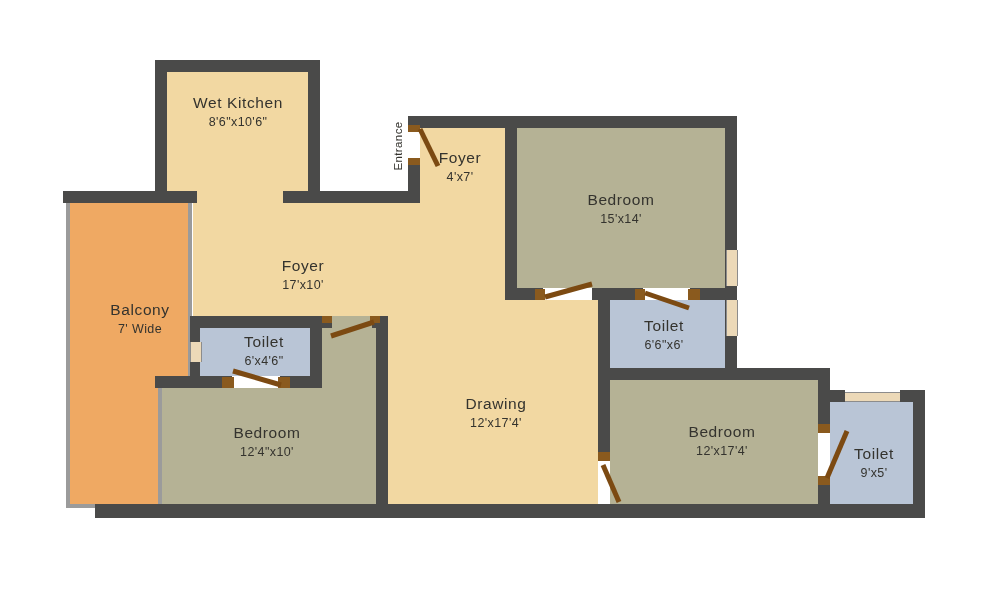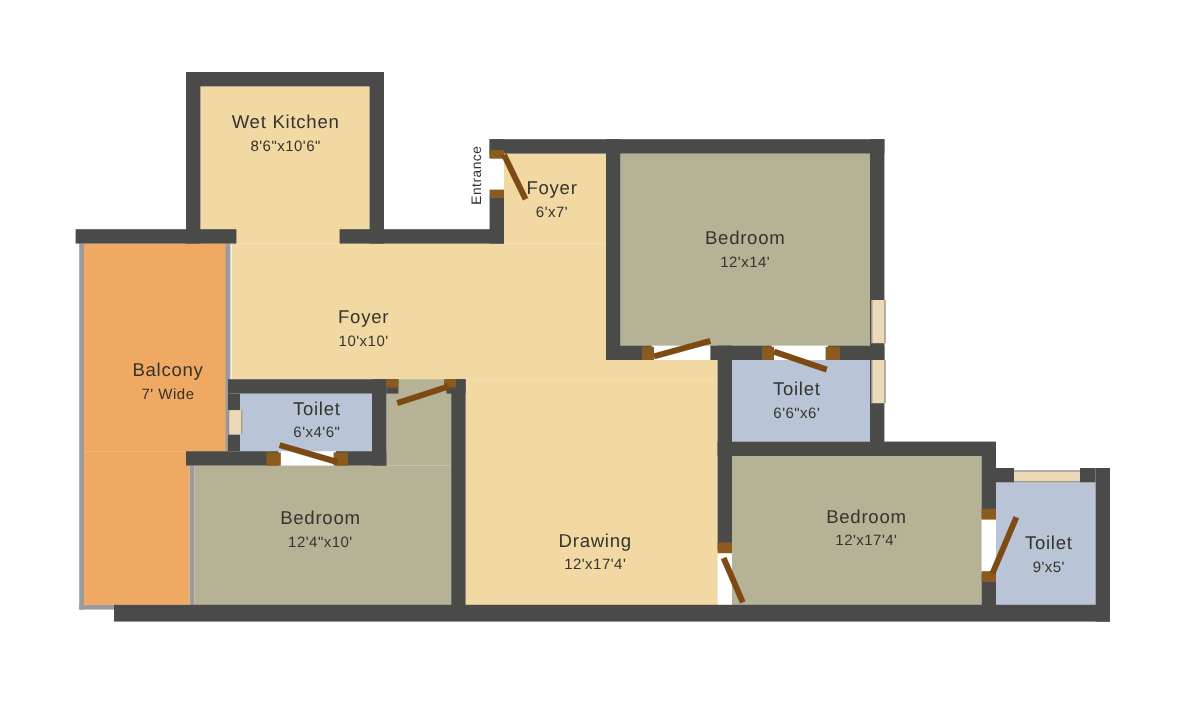--- a/index.html
+++ b/index.html
@@ -116,43 +116,43 @@
     <line x1="603" y1="465" x2="619" y2="502" stroke="#7c4a12" stroke-width="5"></line>
     <line x1="827" y1="478" x2="847" y2="431" stroke="#7c4a12" stroke-width="5"></line>
   </svg>
 
   <div class="room-label" style="left:238px;top:111px;">
     <div class="room-name">Wet Kitchen</div>
     <div class="room-dims">8'6"x10'6"</div>
   </div>
   <div class="room-label" style="left:460px;top:166px;">
     <div class="room-name">Foyer</div>
-    <div class="room-dims">6'x7'</div>
+    <div class="room-dims">4'x7'</div>
   </div>
   <div class="room-label" style="left:621px;top:208px;">
     <div class="room-name">Bedroom</div>
-    <div class="room-dims">12'x14'</div>
+    <div class="room-dims">15'x14'</div>
   </div>
   <div class="room-label" style="left:303px;top:274px;">
     <div class="room-name">Foyer</div>
-    <div class="room-dims">10'x10'</div>
+    <div class="room-dims">17'x10'</div>
   </div>
   <div class="room-label" style="left:140px;top:318px;">
     <div class="room-name">Balcony</div>
     <div class="room-dims">7' Wide</div>
   </div>
   <div class="room-label" style="left:264px;top:350px;">
     <div class="room-name">Toilet</div>
     <div class="room-dims">6'x4'6"</div>
   </div>
   <div class="room-label" style="left:664px;top:334px;">
     <div class="room-name">Toilet</div>
     <div class="room-dims">6'6"x6'</div>
   </div>
-  <div class="room-label" style="left:496px;top:412px;margin-top:48px;">
+  <div class="room-label" style="left:496px;top:412px;">
     <div class="room-name">Drawing</div>
     <div class="room-dims">12'x17'4'</div>
   </div>
   <div class="room-label" style="left:267px;top:441px;">
     <div class="room-name">Bedroom</div>
     <div class="room-dims">12'4"x10'</div>
   </div>
   <div class="room-label" style="left:722px;top:440px;">
     <div class="room-name">Bedroom</div>
     <div class="room-dims">12'x17'4'</div>

